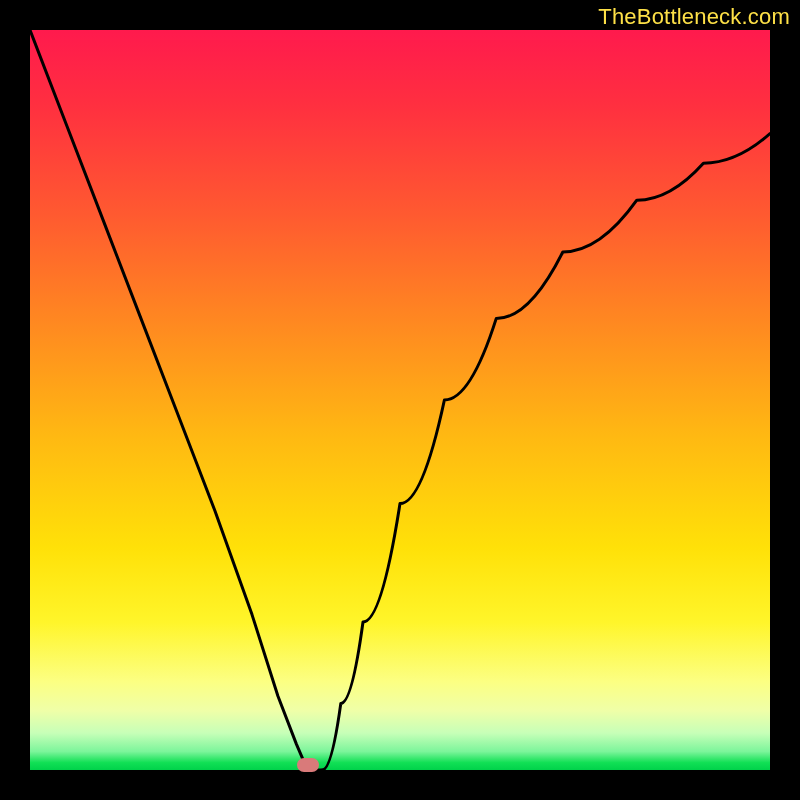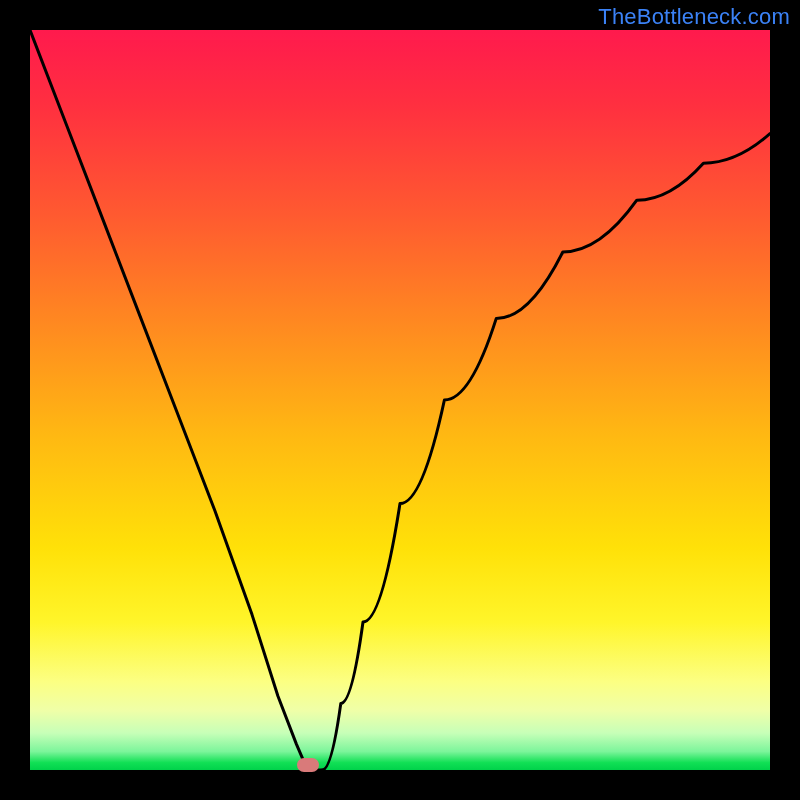--- a/index.html
+++ b/index.html
@@ -37,21 +37,21 @@
       #c7ffb8 95%,
       #7cf59b 97.5%,
       #11e055 99%,
       #00d24a 100%
     );
   }
   .watermark {
     position: absolute;
     top: 4px;
     right: 10px;
-    color: #3b82f6;
+    color: #fde047;
     font-size: 22px;
     font-weight: 500;
     letter-spacing: 0.2px;
     user-select: none;
   }
   svg.curve {
     position: absolute;
     inset: 0;
     width: 740px;
     height: 740px;

